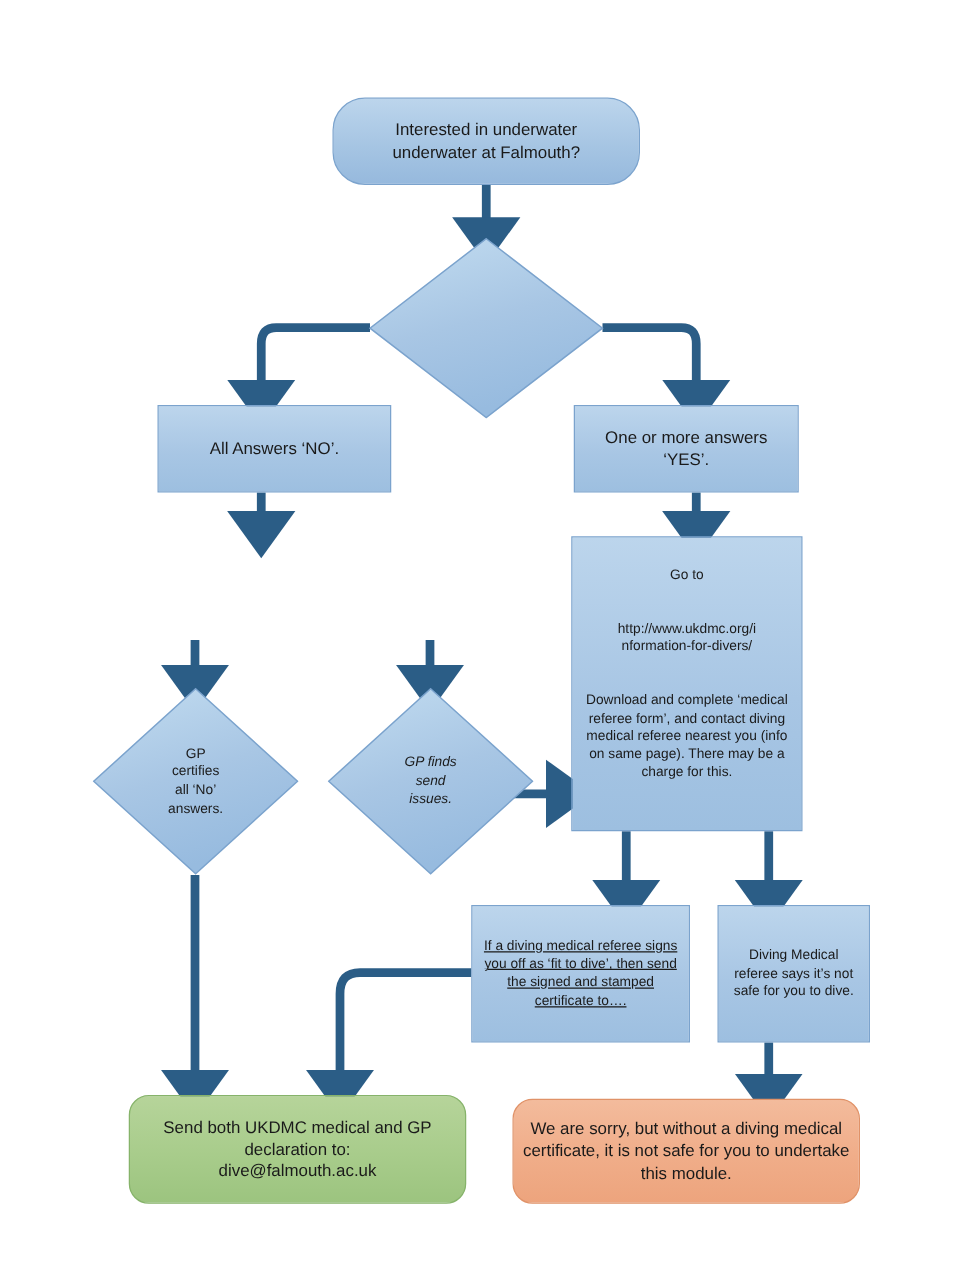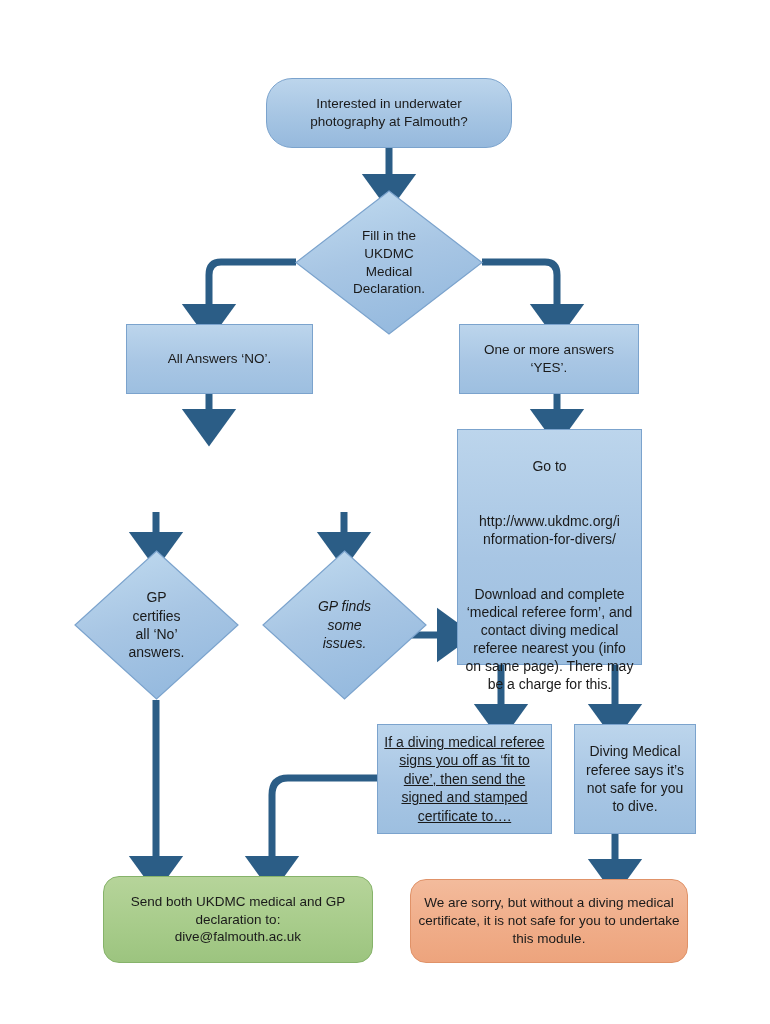--- a/index.html
+++ b/index.html
@@ -74,21 +74,21 @@
   }
 
   
   .conn {
     position: absolute;
     z-index: 2;
   }
   svg.conn { overflow: visible; }
 
   .f14 { font-size: 13.5px; }
-  .f13 { font-size: 14px; }
+  .f13 { font-size: 11px; }
 </style>
 </head>
 <body>
 
 <div id="flow">
 
   <svg class="conn" width="770" height="1024" viewBox="0 0 770 1024" style="left:0;top:0;position:absolute;">
     <defs>
       <marker id="ah" markerWidth="9" markerHeight="9" refX="2.6" refY="4.5" orient="auto" markerUnits="strokeWidth">
         <path d="M0,0.6 L0,8.4 L5.4,4.5 z" fill="#2b5d86"></path>
@@ -124,28 +124,27 @@
 
       <path d="M611,665 L611,722"></path>
 
       <path d="M373,778 L284,778 Q268,778 268,795 L268,874"></path>
 
       <path d="M611,834 L611,877"></path>
     </g>
   </svg>
 
   <div class="node round-blue f14" style="left:262px; top:78px; width:246px; height:70px;">
-    <div class="txt"><span>Interested in underwater</span><br><span>photography at Falmouth?</span></div>
+    <div class="txt"><span>Interested in underwater</span><br><span>underwater at Falmouth?</span></div>
   </div>
 
   <div class="node diamond f14" style="left:291px; top:190px; width:188px; height:145px;">
     <svg class="dshape" viewBox="0 0 188 145" preserveAspectRatio="none">
       <polygon points="94,1 187,72.5 94,144 1,72.5" fill="url(#dgrad)" stroke="#7ba3cd" stroke-width="1.2"></polygon>
     </svg>
-    <div class="txt"><span>Fill in the</span><br><span>UKDMC</span><br><span>Medical</span><br><span>Declaration.</span></div>
   </div>
 
   <div class="node box-blue f14" style="left:455px; top:324px; width:180px; height:70px;">
     <div class="txt"><span>One or more answers</span><br><span>‘YES’.</span></div>
   </div>
 
   <div class="node box-blue f14" style="left:122px; top:324px; width:187px; height:70px;">
     <div class="txt">All Answers ‘NO’.</div>
   </div>
 
@@ -162,21 +161,21 @@
     <svg class="dshape" viewBox="0 0 165 150" preserveAspectRatio="none">
       <polygon points="82.5,1 164,75 82.5,149 1,75" fill="url(#dgrad)" stroke="#7ba3cd" stroke-width="1.2"></polygon>
     </svg>
     <div class="txt"><span>GP</span><br><span>certifies</span><br><span>all ‘No’</span><br><span>answers.</span></div>
   </div>
 
   <div class="node diamond f13" style="left:258px; top:550px; width:165px; height:150px;font-style:italic;">
     <svg class="dshape" viewBox="0 0 165 150" preserveAspectRatio="none">
       <polygon points="82.5,1 164,75 82.5,149 1,75" fill="url(#dgrad)" stroke="#7ba3cd" stroke-width="1.2"></polygon>
     </svg>
-    <div class="txt"><span>GP finds</span><br><span>some</span><br><span>issues.</span></div>
+    <div class="txt"><span>GP finds</span><br><span>send</span><br><span>issues.</span></div>
   </div>
 
   <div class="node box-blue f13" style="left:373px; top:724px; width:175px; height:110px;text-decoration:underline;">
     <div class="txt">If a diving medical referee signs you off as ‘fit to dive’, then send the signed and stamped certificate to….</div>
   </div>
 
   <div class="node box-blue f13" style="left:570px; top:724px; width:122px; height:110px;">
     <div class="txt">Diving Medical referee says it’s not safe for you to dive.</div>
   </div>
 

